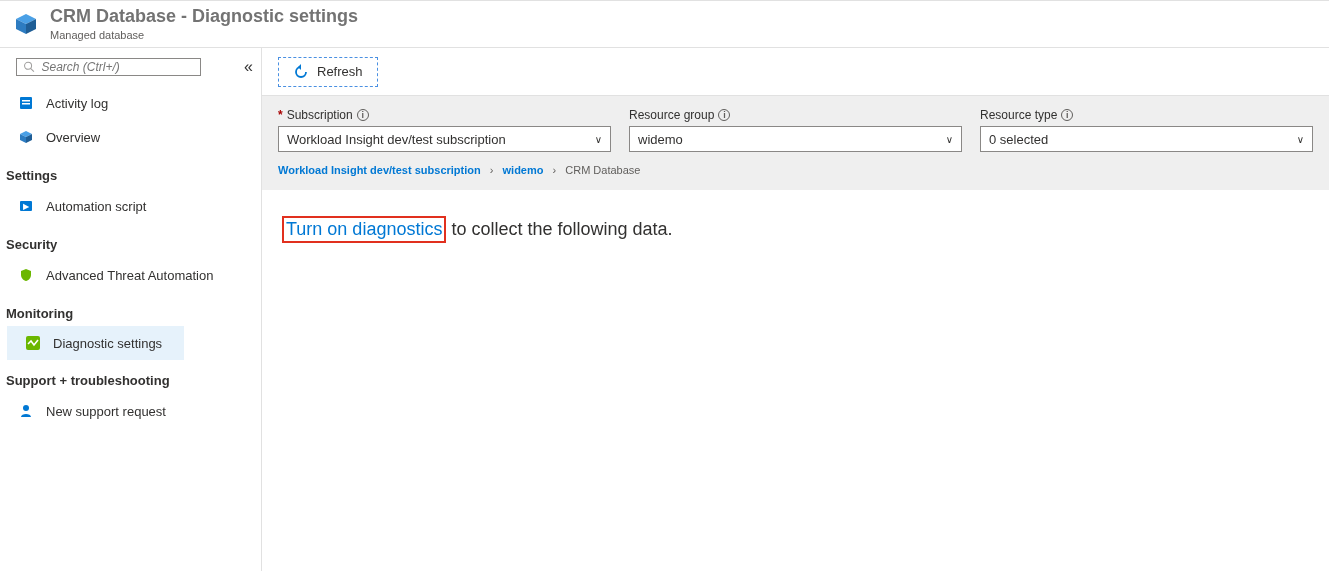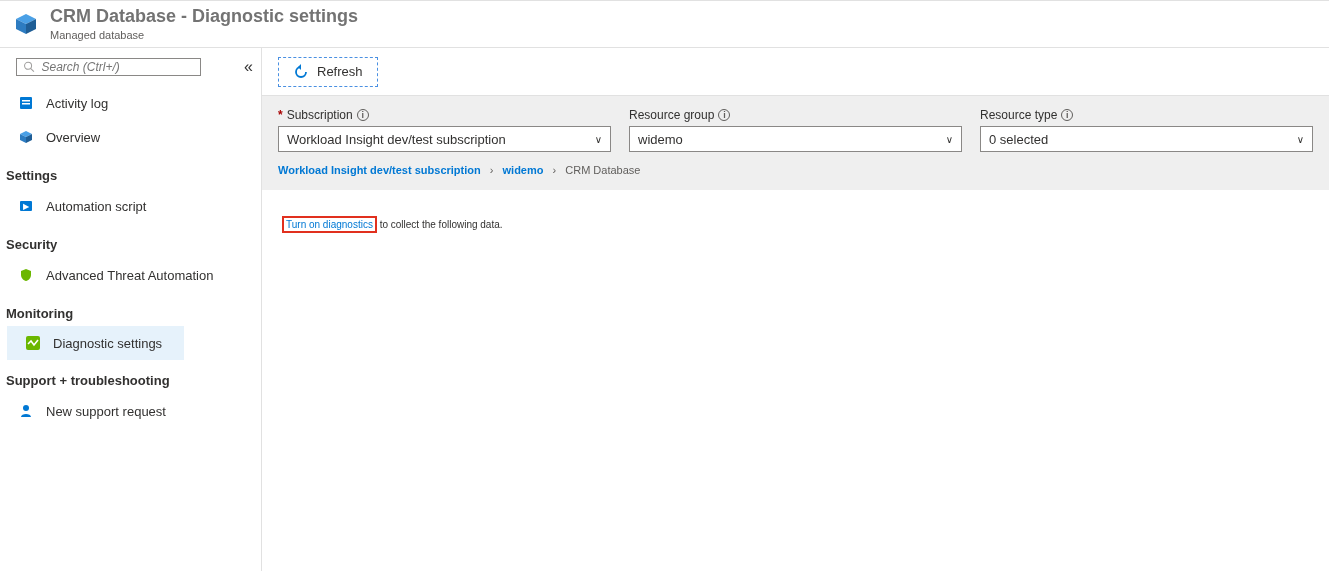--- a/index.html
+++ b/index.html
@@ -38,21 +38,21 @@
   .filter-label { font-size:12px; color:#323130; display:flex; align-items:center; gap:4px; margin-bottom:4px;}
   .req { color:#a80000; font-weight:bold;}
   .info-icon { width:12px; height:12px; border:1px solid #605e5c; border-radius:50%; display:inline-flex; align-items:center; justify-content:center; font-size:9px; color:#605e5c; font-weight:bold;}
   .select { background:#fff; border:1px solid #8a8886; height:26px; display:flex; align-items:center; justify-content:space-between; padding:0 8px; font-size:13px; cursor:pointer;}
   .chev { font-size:10px; color:#323130;}
   .breadcrumbs { margin-top:12px; font-size:11px;}
   .breadcrumbs a { color:#0078d4; text-decoration:none; font-weight:600; cursor:pointer;}
   .breadcrumbs .sep { color:#605e5c; margin:0 6px;}
   .breadcrumbs .cur { color:#605e5c;}
 
-  .content { padding: 26px 20px; font-size:10px; }
+  .content { padding: 26px 20px; font-size:18px; }
   .turn-on-link { color:#0078d4; text-decoration:none; cursor:pointer; }
   .link-highlight { border: 2.5px solid #e1301e; padding:1px 2px; display:inline-block;}
 </style>
 </head>
 <body>
 
 <div class="header">
   <div class="cube">
     <svg viewBox="0 0 24 24" width="24" height="24">
       <polygon points="12,2 22,7 12,12 2,7" fill="#4aa0e6"></polygon>

